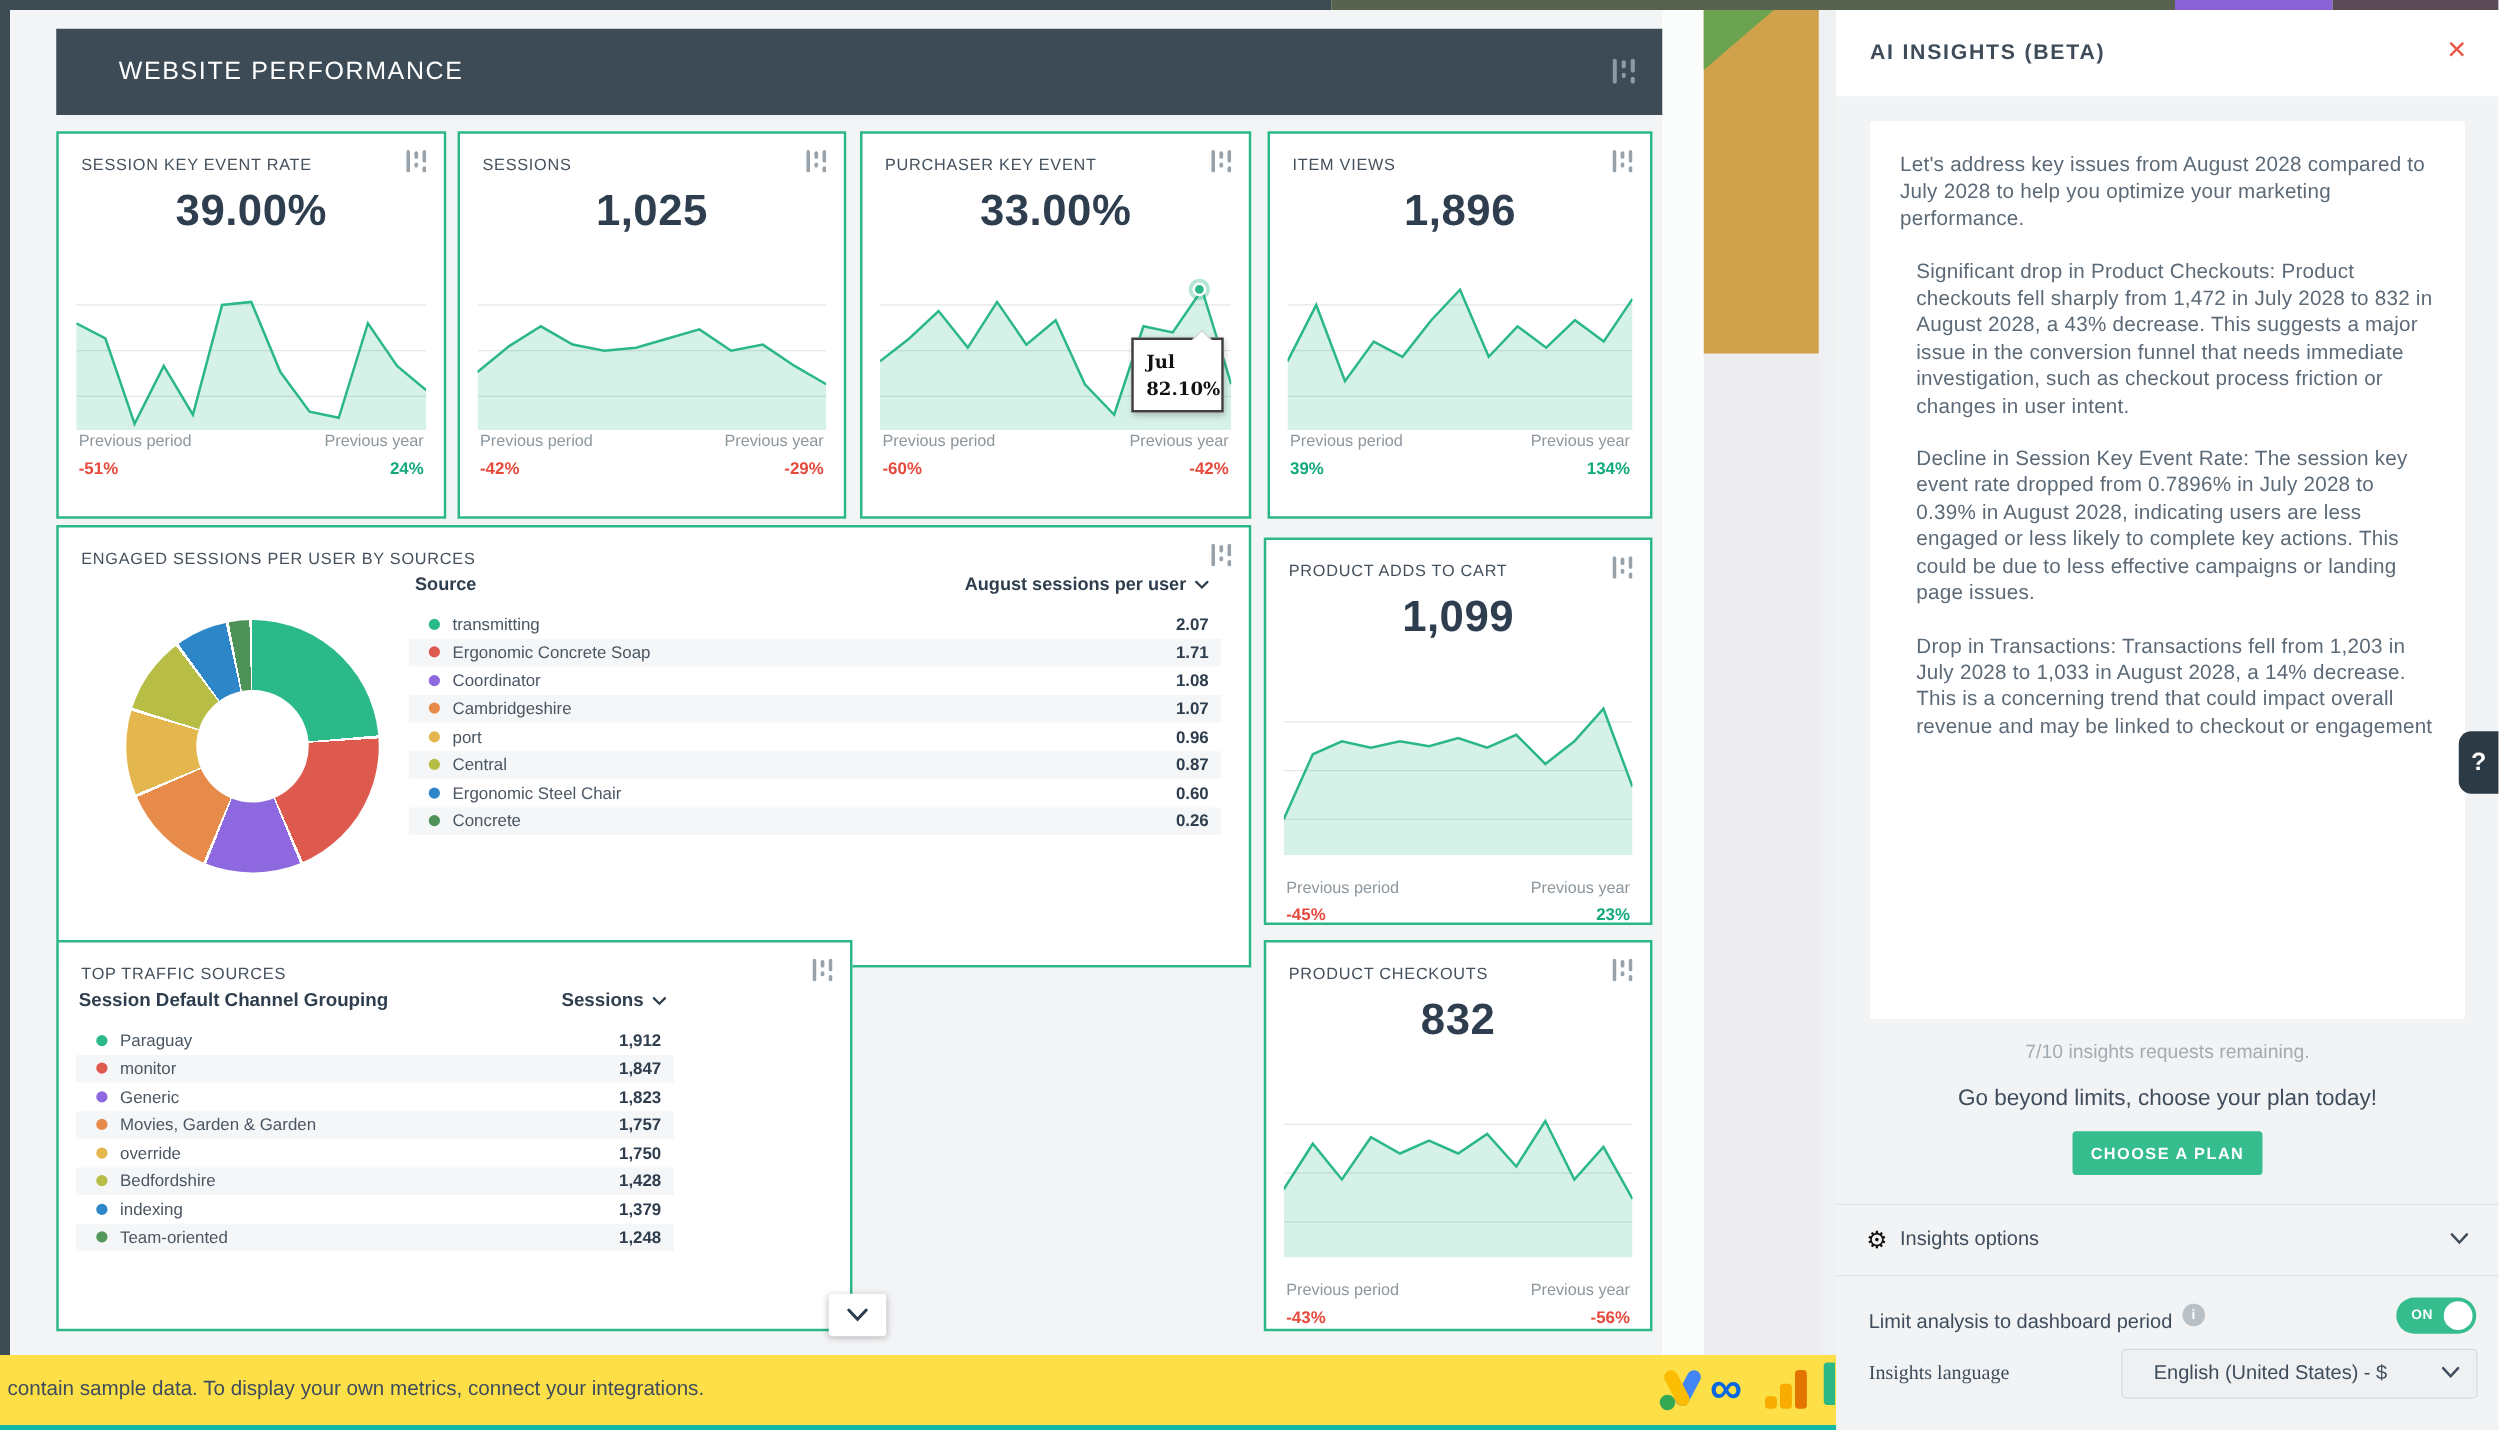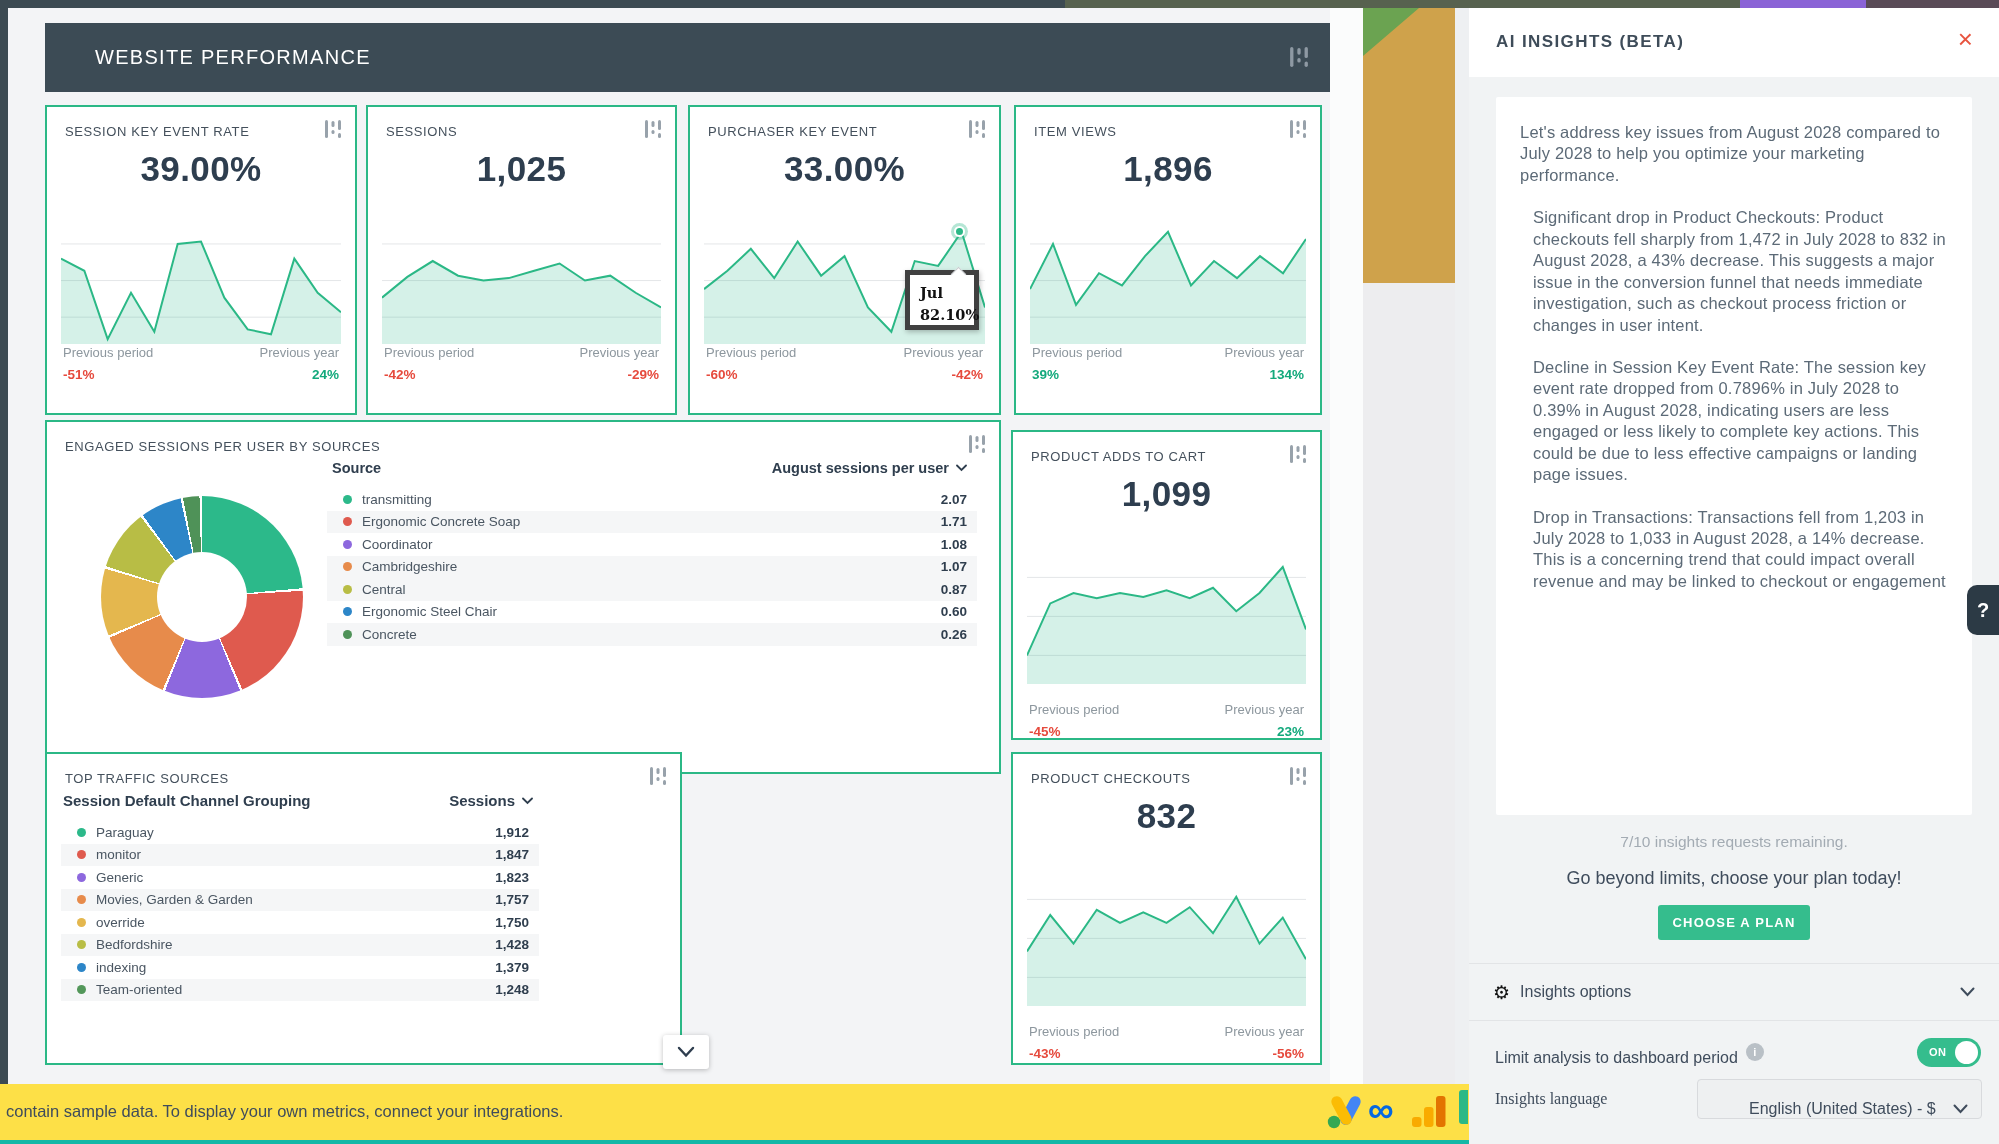--- a/index.html
+++ b/index.html
@@ -26,21 +26,21 @@
   .spark { position:absolute; left:14px; right:14px; top:115px; height:122px; }
   .mcard.tall .spark { top:122px; height:130px; }
   .spark svg { width:100%; height:100%; display:block; }
   .prevrow { position:absolute; left:16px; right:16px; top:238px; display:flex; justify-content:space-between; font-size:13px; color:#8d979e; }
   .deltarow { position:absolute; left:16px; right:16px; top:260px; display:flex; justify-content:space-between; font-size:13.5px; font-weight:700; }
   .mcard.tall .prevrow { top:270px; }
   .mcard.tall .deltarow { top:292px; }
   .pos { color:#13a97c; } .neg { color:#e64a3d; }
 
   .spark-dot { position:absolute; left:264px; top:119px; width:11px; height:11px; border-radius:50%; background:#2bb886; border:2px solid #fff; box-shadow:0 0 0 3px rgba(43,184,134,.35); }
-  .ctooltip { position:absolute; left:215px; top:163px; width:74px; height:60px; background:#fff; border:5px solid #404040; box-shadow:1px 2px 5px rgba(0,0,0,.25); padding:7px 0 0 10px; }
+  .ctooltip { position:absolute; left:215px; top:163px; width:74px; height:60px; background:#fff; border:2px solid #404040; box-shadow:1px 2px 5px rgba(0,0,0,.25); padding:7px 0 0 10px; }
   .ctooltip::before { content:""; position:absolute; right:10px; top:-6px; width:10px; height:10px; background:#fff; border-left:1px solid #c9ccd0; border-top:1px solid #c9ccd0; transform:rotate(45deg); }
   .tt-month, .tt-value { font-family:"DejaVu Serif", serif; font-weight:700; font-size:14.5px; color:#111; line-height:1.55; }
 
   
   .donut { position:absolute; left:54px; top:74px; width:202px; height:202px; border-radius:50%; }
   .donut::after { content:""; position:absolute; left:56px; top:56px; width:90px; height:90px; border-radius:50%; background:#fff; }
   .legend { position:absolute; left:280px; right:22px; top:38px; }
   .legend-head { display:flex; justify-content:space-between; align-items:center; font-weight:700; color:#2f3e4e; font-size:14.5px; padding:0 10px 12px 5px; }
   .sort-head { display:flex; align-items:center; gap:7px; cursor:pointer; }
   .lrow { display:flex; align-items:center; height:22.5px; font-size:13.5px; color:#4a5662; padding:0 10px 0 16px; }
@@ -84,21 +84,21 @@
   .options-label { margin-left:10px; font-size:16px; color:#3f4c5c; }
   .options-chevron { margin-left:auto; margin-right:24px; }
   .limit-row { position:absolute; left:0; top:1022px; width:530px; height:44px; display:flex; align-items:center; }
   .limit-label { margin-left:26px; font-size:16px; color:#3f4c5c;margin-top:12px; }
   .info-dot { width:18px; height:18px; border-radius:50%; background:#b9c0c6; color:#fff; font-size:11px; font-weight:700; display:inline-flex; align-items:center; justify-content:center; margin-left:8px; cursor:pointer; }
   .toggle { position:absolute; right:18px; width:64px; height:29px; border-radius:15px; background:#35bd8d; cursor:pointer; }
   .toggle-text { position:absolute; left:12px; top:8px; font-size:11px; font-weight:700; color:#fff; letter-spacing:.5px; }
   .knob { position:absolute; right:3px; top:3px; width:23px; height:23px; border-radius:50%; background:#fff; }
   .lang-row { position:absolute; left:0; top:1068px; width:530px; height:46px; display:flex; align-items:center; }
   .lang-label { margin-left:26px; font-size:16px; color:#3f4c5c;font-family:Liberation Serif, serif; }
-  .lang-select { position:absolute; right:17px; width:285px; height:40px; background:#eef0f1; border:1px solid #d8dadd; border-radius:4px; display:flex; align-items:flex-end; cursor:pointer;padding-left:26px; }
+  .lang-select { position:absolute; right:17px; width:285px; height:40px; background:#eef0f1; border:1px solid #d8dadd; border-radius:4px; display:flex; align-items:center; cursor:pointer; }
   .lang-value { margin-left:25px; font-size:16px; color:#3f4c5c; }
   .lang-chevron { position:absolute; right:13px; }
 
   .help-tab { position:absolute; left:1967px; top:585px; width:32px; height:50px; background:#2c3a45; border-radius:10px 0 0 10px; color:#fff; font-size:20px; font-weight:700; display:flex; align-items:center; justify-content:center; cursor:pointer; z-index:5; }
 </style>
 </head>
 <body>
 
 <div class="page">
 
@@ -277,20 +277,25 @@
           </div>
           <div class="lrow">
             <span class="ldot" style="background: rgb(141, 104, 222);"></span>
             <span>Coordinator</span>
             <span class="lval">1.08</span>
           </div>
           <div class="lrow alt">
             <span class="ldot" style="background: rgb(231, 139, 75);"></span>
             <span>Cambridgeshire</span>
             <span class="lval">1.07</span>
+          </div>
+          <div class="lrow">
+            <span class="ldot" style="background: rgb(228, 183, 78);"></span>
+            <span>port</span>
+            <span class="lval">0.96</span>
           </div>
           <div class="lrow alt">
             <span class="ldot" style="background: rgb(184, 189, 69);"></span>
             <span>Central</span>
             <span class="lval">0.87</span>
           </div>
           <div class="lrow">
             <span class="ldot" style="background: rgb(45, 134, 200);"></span>
             <span>Ergonomic Steel Chair</span>
             <span class="lval">0.60</span>

